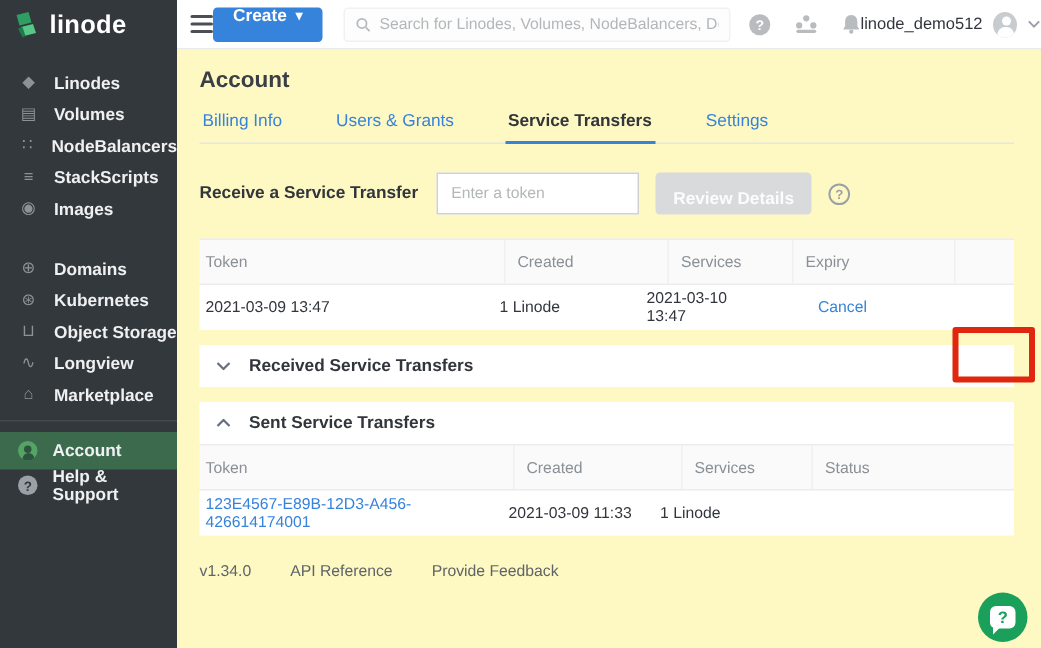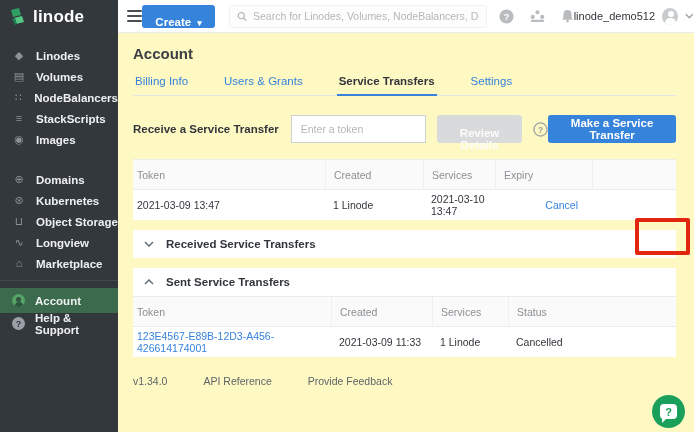--- a/index.html
+++ b/index.html
@@ -22,21 +22,21 @@
   .person-badge::before { content:""; position:absolute; left:4px; top:2.5px; width:5px; height:5px; border-radius:50%; background:#2e5440; }
   .person-badge::after { content:""; position:absolute; left:2.5px; top:8px; width:8px; height:6px; border-radius:4px 4px 0 0; background:#2e5440; }
   .q-badge { width:13px; height:13px; border-radius:50%; background:#9aa0a5; color:#33383d; font-size:9px; font-weight:700; display:flex; align-items:center; justify-content:center; flex:0 0 13px; margin-left:12px; }
   .nav-item.active .lbl, .nav-item.withbadge .lbl { margin-left:0; }
   .nav-item.withbadge { padding-left:0; }
 
   
   .topbar { position:absolute; left:118px; top:0; width:576px; height:33px; background:#ffffff; border-bottom:1px solid #e9eaec; display:flex; align-items:center; z-index:4; }
   .hamburger { width:16px; height:12px; margin-left:9px; display:flex; flex-direction:column; justify-content:space-between; cursor:pointer; }
   .hamburger i { display:block; height:2px; background:#4a4f55; border-radius:1px; }
-  .create-btn { height:23px; padding:0 13px; background:#3683dc; color:#fff; font-size:11.5px; font-weight:700; border:none; border-radius:3px; display:flex; align-items:flex-end; gap:6px; cursor:pointer; }
+  .create-btn { height:23px; padding:0 13px; background:#3683dc; color:#fff; font-size:11.5px; font-weight:700; border:none; border-radius:3px; display:flex; align-items:flex-start; gap:6px; cursor:pointer; }
   .create-btn .caret { font-size:9px; }
   .searchbox { margin-left:14px; width:268px; height:23px; background:#fdfdfd; border:1px solid #f0f1f2; border-radius:3px; display:flex; align-items:center; padding:0 7px; gap:6px; }
   .searchbox input { border:none; outline:none; background:transparent; font-size:10.5px; color:#5e6469; width:100%; font-family:inherit; }
   .searchbox input::placeholder { color:#b3b7ba; }
   .top-icons { display:flex; align-items:center; gap:15px; margin-left:12px; }
   .username { font-size:11px; color:#32363c; cursor:pointer; }
   .avatar { width:17px; height:17px; border-radius:50%; background:#c9cccf; position:relative; overflow:hidden; margin-left:7px; cursor:pointer; }
   .avatar::before { content:""; position:absolute; left:5.5px; top:3px; width:6px; height:6px; border-radius:50%; background:#fff; }
   .avatar::after { content:""; position:absolute; left:3px; top:10.5px; width:11px; height:8px; border-radius:5px 5px 0 0; background:#fff; }
   .chev-down { margin-left:7px; cursor:pointer; }
@@ -56,31 +56,31 @@
   .help-circ { margin-left:11px; cursor:pointer; display:flex; }
   .make-btn { margin-left:auto; height:28px; padding:0 14px; background:#3683dc; color:#fff; border:none; border-radius:3px; font-size:11.5px; font-weight:700; cursor:pointer; }
 
   .section { margin-top:16px; }
   .section + .section { margin-top:10px; }
   .section-bar { background:#fff; height:28px; display:flex; align-items:center; padding-left:11px; gap:12px; cursor:pointer; }
   .section-title { font-size:11.5px; font-weight:700; color:#32363c; }
   .tbl-head, .tbl-row { display:grid; align-items:center; }
   .tbl-p { grid-template-columns:192px 98px 72px 97px 1fr; }
   .tbl-s { grid-template-columns:198px 101px 76px 1fr; }
-  .tbl-head { background:#fafafa; height:30px; border-top:1px solid #ececec; font-size:10.5px; color:#8a9095; }
+  .tbl-head { background:#fafafa; height:30px; border-top:1px solid #ececec; font-size:10.5px; color:#8a9095;gap:11px; }
   .tbl-head > div { padding-left:8px; height:100%; display:flex; align-items:center; }
   .tbl-head > div + div { border-left:1px solid #f0f0f0; }
   .tbl-head > div:first-child { padding-left:4px; }
   .tbl-row { background:#fff; height:31px; border-top:1px solid #ececec; font-size:10.5px; color:#32363c; }
   .tbl-row > div { padding-left:8px; }
   .tbl-row > div:first-child { padding-left:4px; }
   .link { color:#3683dc; text-decoration:none; cursor:pointer; }
   .cancel-cell { text-align:right; padding-right:14px !important; }
 
-  .footerbar { display:flex; align-items:center; gap:36px; margin-top:18px; font-size:10.5px; color:#5e6469; }
+  .footerbar { display:flex; align-items:center; gap:26px; margin-top:18px; font-size:10.5px; color:#5e6469; }
   .footerbar a { color:#5e6469; text-decoration:none; cursor:pointer; }
 
   
   .annotation { position:absolute; left:635px; top:218px; width:55px; height:37px; border:4px solid #e0260f; border-radius:2px; z-index:9; pointer-events:none; }
   .fab { position:absolute; left:652px; top:395px; width:33px; height:33px; border-radius:50%; background:#1ba05c; z-index:8; cursor:pointer; display:flex; align-items:center; justify-content:center; }
   .fab .bubble { position:relative; width:17px; height:15px; background:#fff; border-radius:4px; display:flex; align-items:center; justify-content:center; color:#1ba05c; font-size:11px; font-weight:700; }
   .fab .bubble::after { content:""; position:absolute; left:2px; bottom:-4px; border:3px solid transparent; border-top-color:#fff; border-left-color:#fff; }
 </style>
 </head>
 <body>
@@ -203,21 +203,20 @@
     <div class="receive-row">
       <span class="receive-label">Receive a Service Transfer</span>
       <input class="token-input" type="text" placeholder="Enter a token" style="">
       <button class="review-btn">Review Details</button>
       <span class="help-circ">
         <svg width="15" height="15" viewBox="0 0 16 16">
           <circle cx="8" cy="8" r="7" fill="none" stroke="#9aa0a5" stroke-width="1.4"></circle>
           <text x="8" y="11.5" font-size="9.5" font-weight="bold" fill="#9aa0a5" text-anchor="middle" font-family="Liberation Sans, sans-serif">?</text>
         </svg>
       </span>
-      <button class="make-btn">Make a Service Transfer</button>
     </div>
 
     <section class="section">
       <div class="tbl-head tbl-p">
         <div>Token</div>
         <div>Created</div>
         <div>Services</div>
         <div>Expiry</div>
         <div></div>
       </div>
@@ -248,21 +247,20 @@
       <div class="tbl-head tbl-s">
         <div>Token</div>
         <div>Created</div>
         <div>Services</div>
         <div>Status</div>
       </div>
       <div class="tbl-row tbl-s">
         <div><a class="link">123E4567-E89B-12D3-A456-426614174001</a></div>
         <div>2021-03-09 11:33</div>
         <div>1 Linode</div>
-        <div>Cancelled</div>
       </div>
     </section>
 
     <div class="footerbar">
       <span>v1.34.0</span>
       <a>API Reference</a>
       <a>Provide Feedback</a>
     </div>
   </main>
 

